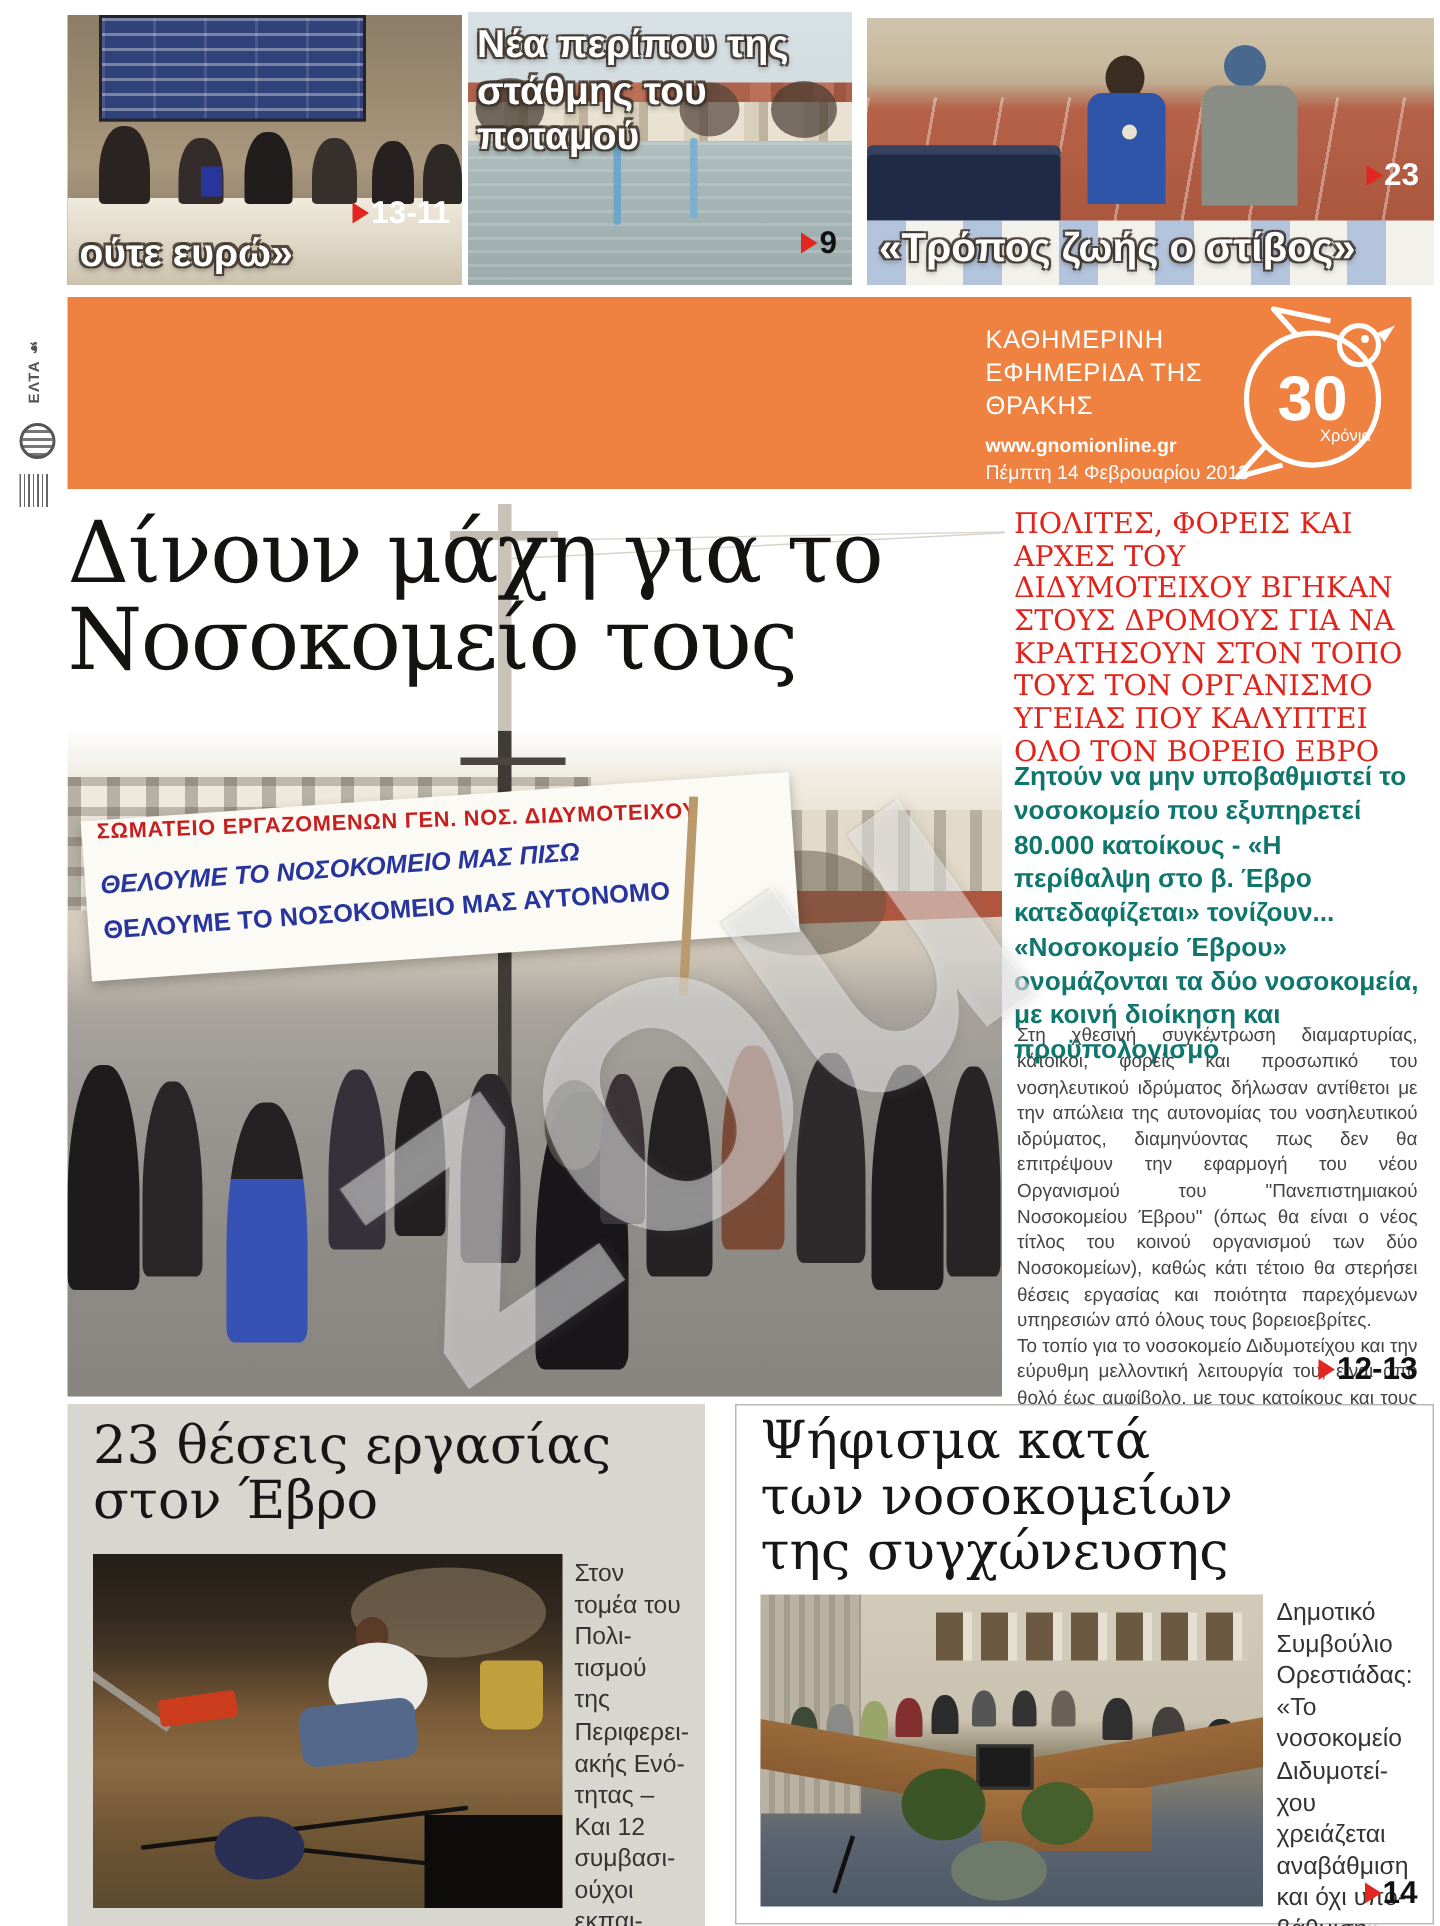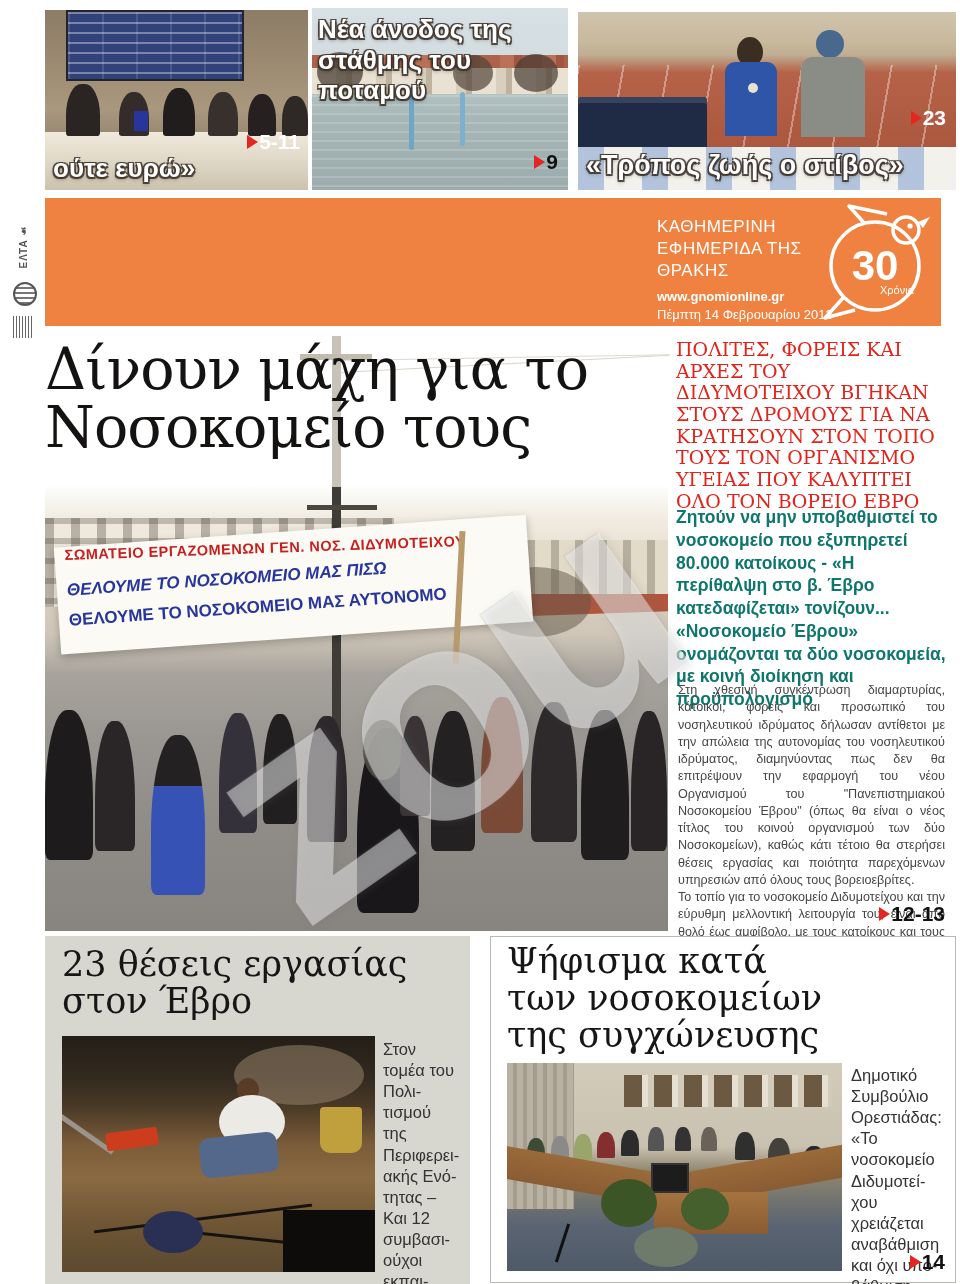--- a/index.html
+++ b/index.html
@@ -37,40 +37,40 @@
     <span class="sil" style="left:28%;bottom:30%;width:30px;height:44px;background:#332c2a;"></span>
     <span class="sil" style="left:45%;bottom:30%;width:32px;height:48px;background:#211d1c;"></span>
     <span class="sil" style="left:62%;bottom:30%;width:30px;height:44px;background:#38302d;"></span>
     <span class="sil" style="left:77%;bottom:30%;width:28px;height:42px;background:#262120;"></span>
     <span class="sil" style="left:90%;bottom:30%;width:26px;height:40px;background:#2e2826;"></span>
     <span class="abs" style="left:34%;bottom:33%;width:14px;height:20px;background:#27359c;"></span>
     <div class="abs caption-outline" style="left:8px;bottom:6px;font-size:26px;width:250px;">
       <div>ούτε ευρώ»</div>
     </div>
     <div class="abs pageref" style="right:8px;bottom:36px;color:#fff;">
-      <span class="tri"></span><span class="num">5-11</span>
+      <span class="tri"></span><span class="num">13-11</span>
     </div>
   </div>
 
   <div class="photo" style="left:312px;top:8px;width:256px;height:182px;
               background:linear-gradient(180deg,#d7e1e6 0%,#d3dcdf 28%,#c9d2d2 34%,#afbebe 50%,#a7b6b6 60%,#9cabac 100%);">
     <div class="abs" style="left:0;top:26%;width:100%;height:8%;
                 background:repeating-linear-gradient(90deg,#a8543b 0 20px,#b9654a 20px 34px,#99482f 34px 42px);opacity:.9;"></div>
     <div class="abs" style="left:0;top:33%;width:100%;height:14%;
                 background:repeating-linear-gradient(90deg,#e9e2d2 0 24px,#d8cfbc 24px 34px,#c0b39e 34px 40px);"></div>
     <span class="blob" style="left:2%;top:24%;width:46px;height:40px;background:#4a3f33;opacity:.75;"></span>
     <span class="blob" style="left:55%;top:26%;width:40px;height:36px;background:#51453a;opacity:.7;"></span>
     <span class="blob" style="right:4%;top:25%;width:44px;height:38px;background:#463b30;opacity:.7;"></span>
     <div class="abs" style="left:0;top:48%;width:100%;height:52%;
                 background:linear-gradient(180deg,#b7c3c2,#9fadae);
                 background-image:repeating-linear-gradient(180deg,rgba(255,255,255,.16) 0 2px,transparent 2px 9px);"></div>
     <span class="abs" style="left:38%;top:44%;width:5px;height:34%;background:#6fa6c8;border-radius:3px;"></span>
     <span class="abs" style="left:58%;top:46%;width:5px;height:30%;background:#7db0cf;border-radius:3px;"></span>
     <div class="abs caption-outline" style="left:6px;top:6px;font-size:26px;width:246px;">
-      <div>Νέα άνοδος της</div>
+      <div>Νέα περίπου της</div>
       <div>στάθμης του ποταμού</div>
     </div>
     <div class="abs pageref" style="right:10px;bottom:16px;color:#111;">
       <span class="tri"></span><span class="num">9</span>
     </div>
   </div>
 
   <div class="photo" style="left:578px;top:12px;width:378px;height:178px;
               background:linear-gradient(180deg,#cfc4ae 0%,#c9b99d 16%,#bfae92 24%,#b56248 34%,#ad5940 70%,#a35137 100%);">
     <div class="abs" style="left:0;top:30%;width:100%;height:70%;

